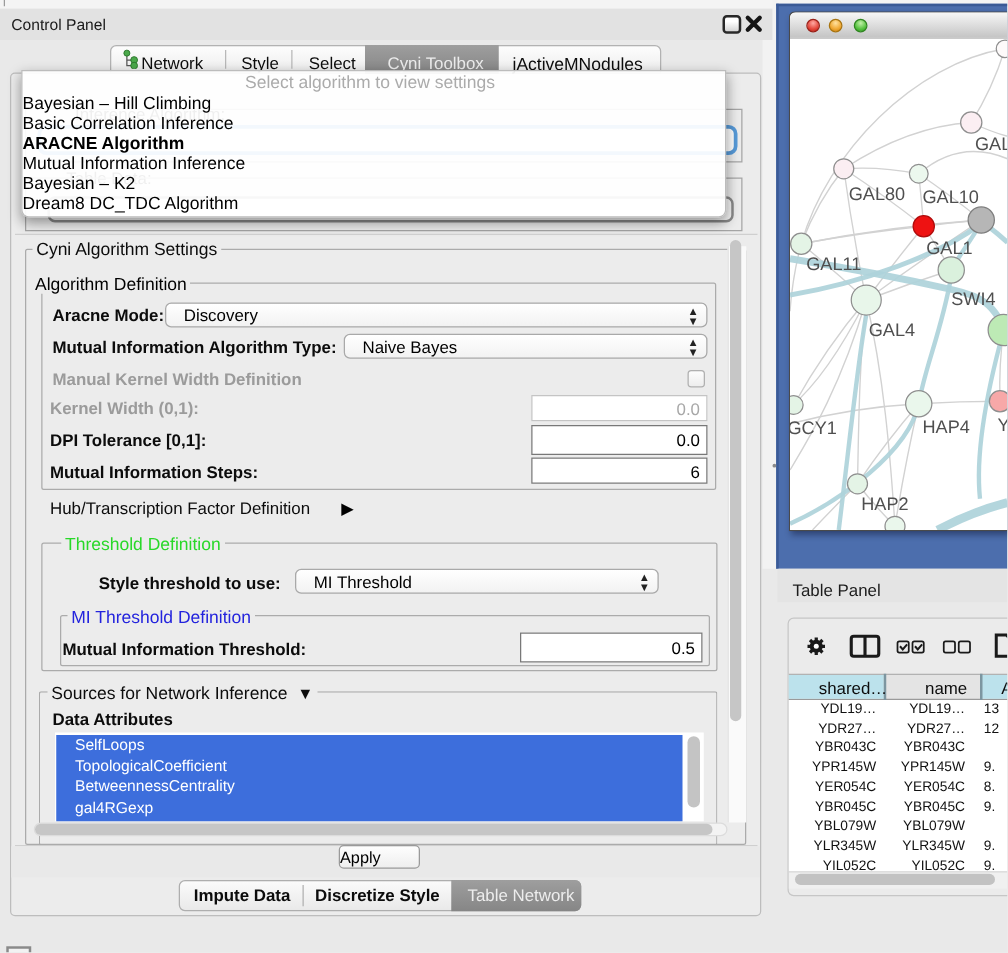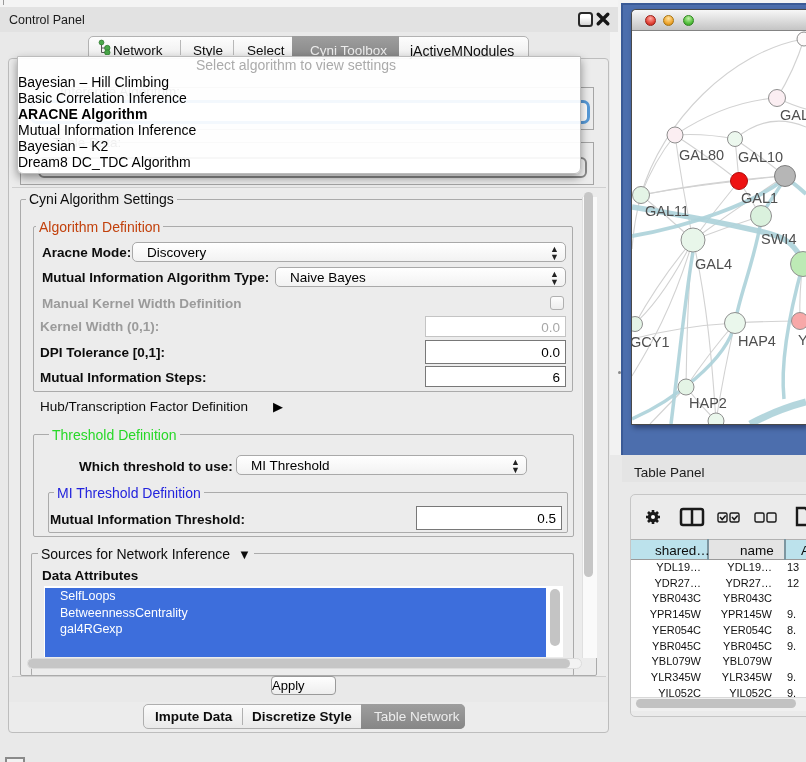--- a/index.html
+++ b/index.html
@@ -245,21 +245,21 @@
 
   <div class="abs" style="left:12px;top:187px;width:594px;height:1px;background:#cfcfcf;"></div>
 
   <div class="gbox" style="left:20px;top:199px;width:577px;height:477px;"></div>
   <div class="gtitle" style="left:26px;top:191px;color:#0c0c0c;">Cyni Algorithm Settings</div>
 
   <div class="abs" style="left:582px;top:197px;width:15px;height:461px;background:#fafafa;border-left:1px solid #e0e0e0;"></div>
   <div class="abs" style="left:584px;top:192px;width:9px;height:385px;background:#c6c6c6;border-radius:5px;"></div>
 
   <div class="gbox" style="left:33px;top:226px;width:540px;height:166px;"></div>
-  <div class="gtitle" style="left:36px;top:219px;color:#c2410c;">Algorithm Definition</div>
+  <div class="gtitle" style="left:25px;top:219px;color:#000000;">Algorithm Definition</div>
 
   <div class="abs lbl b" style="left:42px;top:245px;">Aracne Mode:</div>
   <div class="combo" style="left:132px;top:242px;width:434px;height:20px;">
       <span style="position:absolute;left:14px;top:2px;">Discovery</span>
       <span class="ar" style="top:2px;">▲<br>▼</span>
     </div>
   <div class="abs lbl b" style="left:42px;top:270px;">Mutual Information Algorithm Type:</div>
   <div class="combo" style="left:275px;top:267px;width:291px;height:20px;">
       <span style="position:absolute;left:14px;top:2px;">Naive Bayes</span>
       <span class="ar" style="top:2px;">▲<br>▼</span>
@@ -272,37 +272,38 @@
   <div class="inp" style="left:425px;top:340px;width:141px;height:24px;padding-top:4px;">0.0</div>
   <div class="abs lbl b" style="left:40px;top:370px;">Mutual Information Steps:</div>
   <div class="inp" style="left:425px;top:366px;width:141px;height:21px;">6</div>
 
   <div class="abs lbl" style="left:40px;top:399px;">Hub/Transcription Factor Definition</div>
   <div class="abs" style="left:273px;top:399px;font-size:13px;color:#000;">▶</div>
 
   <div class="gbox" style="left:33px;top:434px;width:541px;height:103px;"></div>
   <div class="gtitle" style="left:49px;top:427px;color:#28d828;">Threshold Definition</div>
 
-  <div class="abs lbl b" style="left:79px;top:459px;">Which threshold to use:</div>
+  <div class="abs lbl b" style="left:79px;top:459px;">Style threshold to use:</div>
   <div class="combo" style="left:236px;top:455px;width:291px;height:20px;">
       <span style="position:absolute;left:14px;top:2px;">MI Threshold</span>
       <span class="ar" style="top:2px;">▲<br>▼</span>
     </div>
 
   <div class="gbox" style="left:48px;top:492px;width:520px;height:41px;"></div>
   <div class="gtitle" style="left:54px;top:485px;color:#2323dd;">MI Threshold Definition</div>
   <div class="abs lbl b" style="left:50px;top:512px;">Mutual Information Threshold:</div>
   <div class="inp" style="left:416px;top:506px;width:146px;height:24px;padding-top:4px;">0.5</div>
 
   <div class="gbox" style="left:31px;top:553px;width:543px;height:123px;border-bottom:none;"></div>
   <div class="gtitle" style="left:38px;top:546px;color:#0c0c0c;">Sources for Network Inference&nbsp;&nbsp;<span style="font-size:13px;">▼</span></div>
   <div class="abs lbl b" style="left:42px;top:568px;">Data Attributes</div>
   <div class="abs" style="left:44px;top:586px;width:519px;height:71px;background:#fff;"></div>
   <div class="abs" style="left:45px;top:588px;width:501px;height:69px;background:#3d6edc;font-size:12.5px;color:#fff;line-height:16.7px;">
     <div style="padding-left:15px;">SelfLoops</div>
+    <div style="padding-left:15px;">TopologicalCoefficient</div>
     <div style="padding-left:15px;">BetweennessCentrality</div>
     <div style="padding-left:15px;">gal4RGexp</div>
   </div>
   <div class="abs" style="left:550px;top:589px;width:9.5px;height:57px;background:#c4c4c4;border-radius:5px;"></div>
 
   <div class="abs" style="left:27px;top:658px;width:555px;height:11px;background:#f3f3f3;border:1px solid #dcdcdc;border-radius:6px;"></div>
   <div class="abs" style="left:28px;top:659px;width:542px;height:9px;background:#c6c6c6;border-radius:5px;"></div>
 
   <div class="abs" style="left:12px;top:676px;width:594px;height:1px;background:#cfcfcf;"></div>
   <div class="abs" style="left:9px;top:677px;width:599px;height:25px;background:#e9e9e9;"></div>

